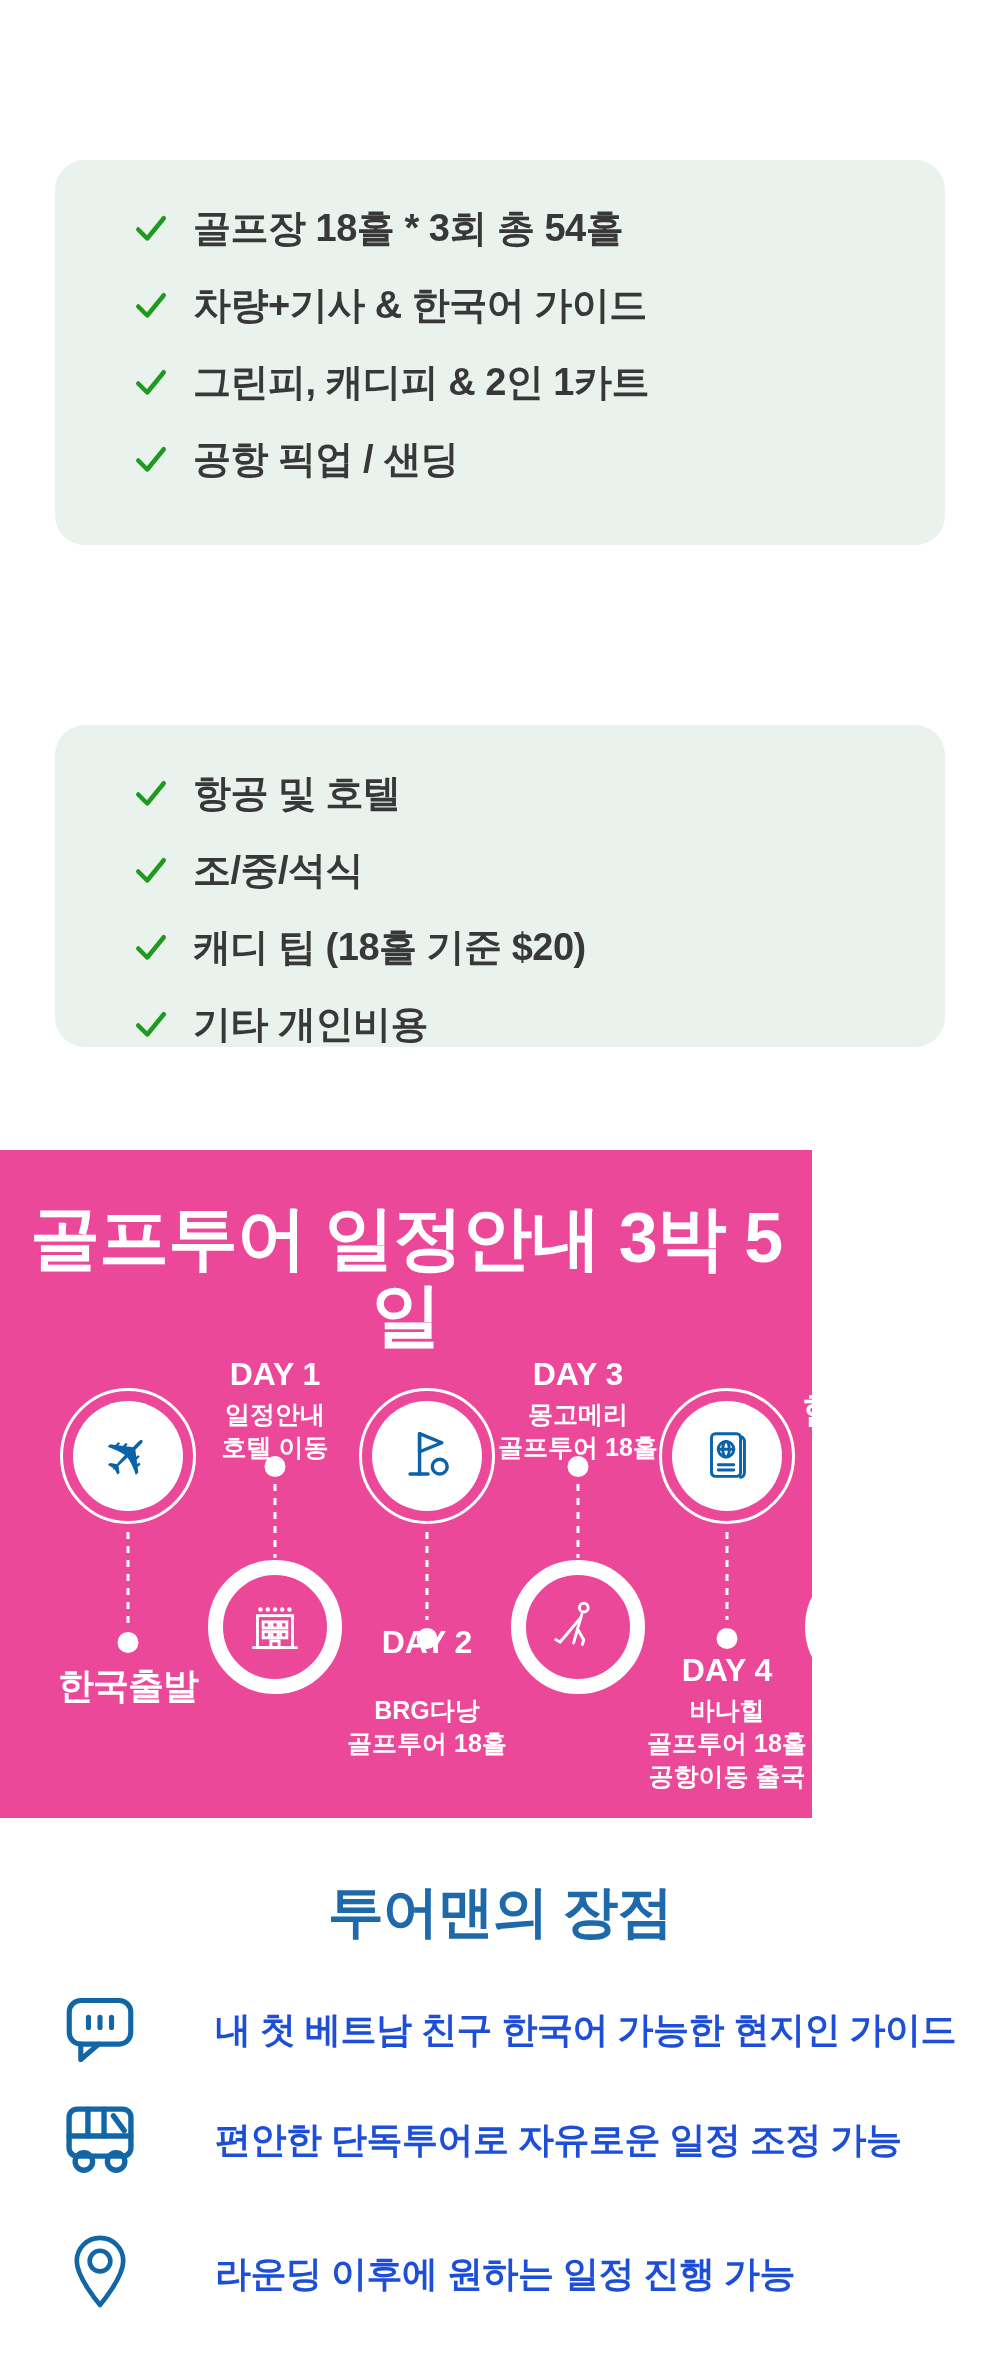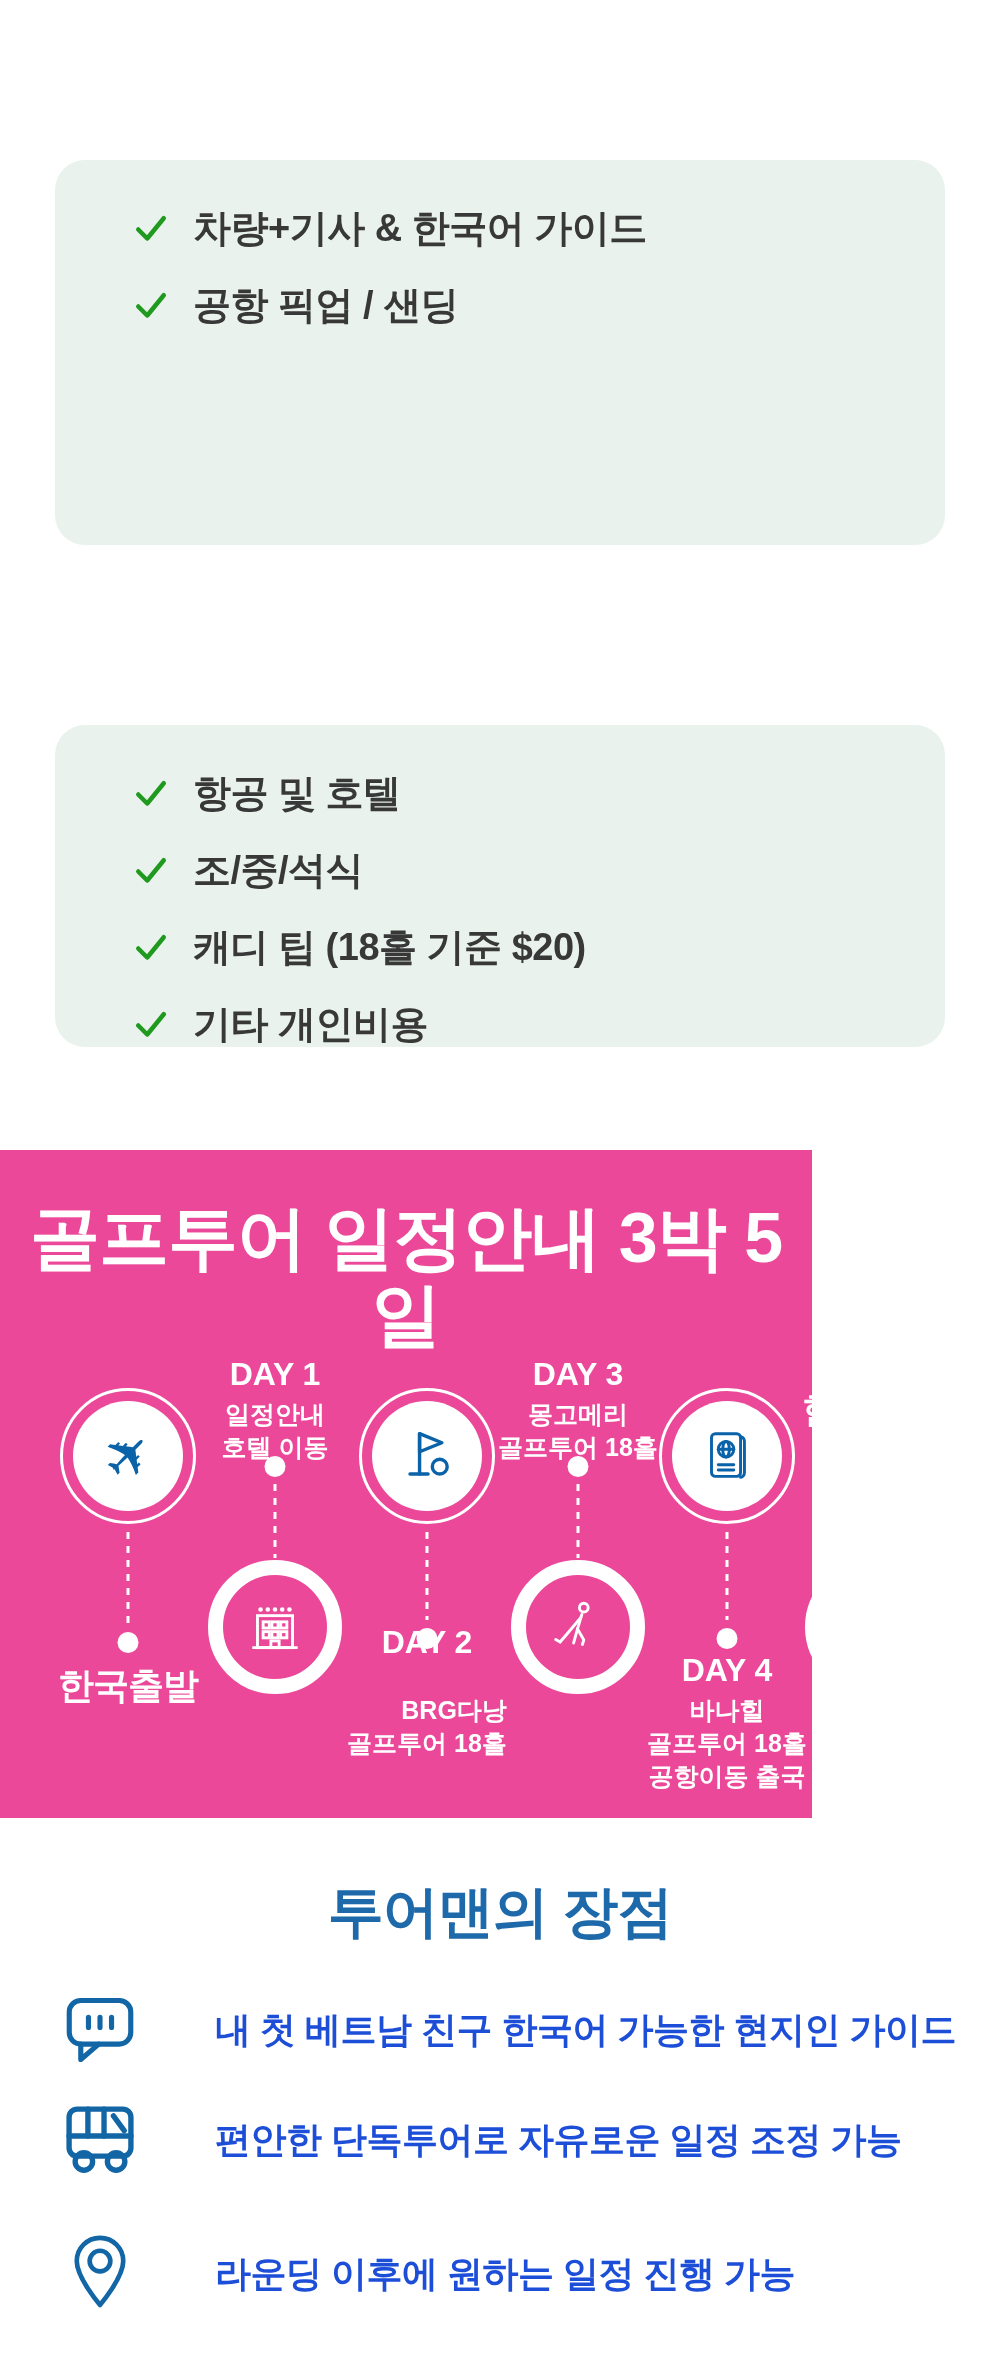--- a/index.html
+++ b/index.html
@@ -60,21 +60,33 @@
 <body>
 
 <div id="page">
 
 
   <div class="check-box" style="top:160px;height:385px;">
     <div class="check-row">
       <svg width="36" height="36" viewBox="0 0 24 24">
           <path d="M3.5 13 L9.5 19 L20.5 5.5" stroke="#1f9a1f" stroke-width="3" fill="none" stroke-linecap="round" stroke-linejoin="round"></path>
         </svg>
+      <span class="check-text">골프장 18홀 * 3회 총 54홀</span>
+    </div>
+    <div class="check-row">
+      <svg width="36" height="36" viewBox="0 0 24 24">
+          <path d="M3.5 13 L9.5 19 L20.5 5.5" stroke="#1f9a1f" stroke-width="3" fill="none" stroke-linecap="round" stroke-linejoin="round"></path>
+        </svg>
       <span class="check-text">차량+기사 &amp; 한국어 가이드</span>
+    </div>
+    <div class="check-row">
+      <svg width="36" height="36" viewBox="0 0 24 24">
+          <path d="M3.5 13 L9.5 19 L20.5 5.5" stroke="#1f9a1f" stroke-width="3" fill="none" stroke-linecap="round" stroke-linejoin="round"></path>
+        </svg>
+      <span class="check-text">그린피, 캐디피 &amp; 2인 1카트</span>
     </div>
     <div class="check-row">
       <svg width="36" height="36" viewBox="0 0 24 24">
           <path d="M3.5 13 L9.5 19 L20.5 5.5" stroke="#1f9a1f" stroke-width="3" fill="none" stroke-linecap="round" stroke-linejoin="round"></path>
         </svg>
       <span class="check-text">공항 픽업 / 샌딩</span>
     </div>
   </div>
 
 
@@ -160,21 +172,21 @@
               <line x1="16" y1="49" x2="33" y2="49"></line>
               <path d="M25 11 L46 19.5 L25 28 Z"></path>
               <circle cx="44" cy="42" r="7"></circle>
             </g>
           </svg>
         </div>
       </div>
       <div class="tl-abs tl-dash" style="top:382px;height:88px;"></div>
       <div class="tl-abs tl-dot" style="top:478px;"></div>
       <div class="tl-abs day-label" style="top:476px;">DAY 2</div>
-      <div class="tl-abs day-lines" style="top:544px;text-align:right;">
+      <div class="tl-abs day-lines" style="top:544px;">
         <div>BRG다낭</div>
         <div>골프투어 18홀</div>
       </div>
     </div>
 
     <div class="tl-col" style="left:458px;">
       <div class="tl-abs day-label" style="top:208px;">DAY 3</div>
       <div class="tl-abs day-lines" style="top:248px;">
         <div>몽고메리</div>
         <div>골프투어 18홀</div>

